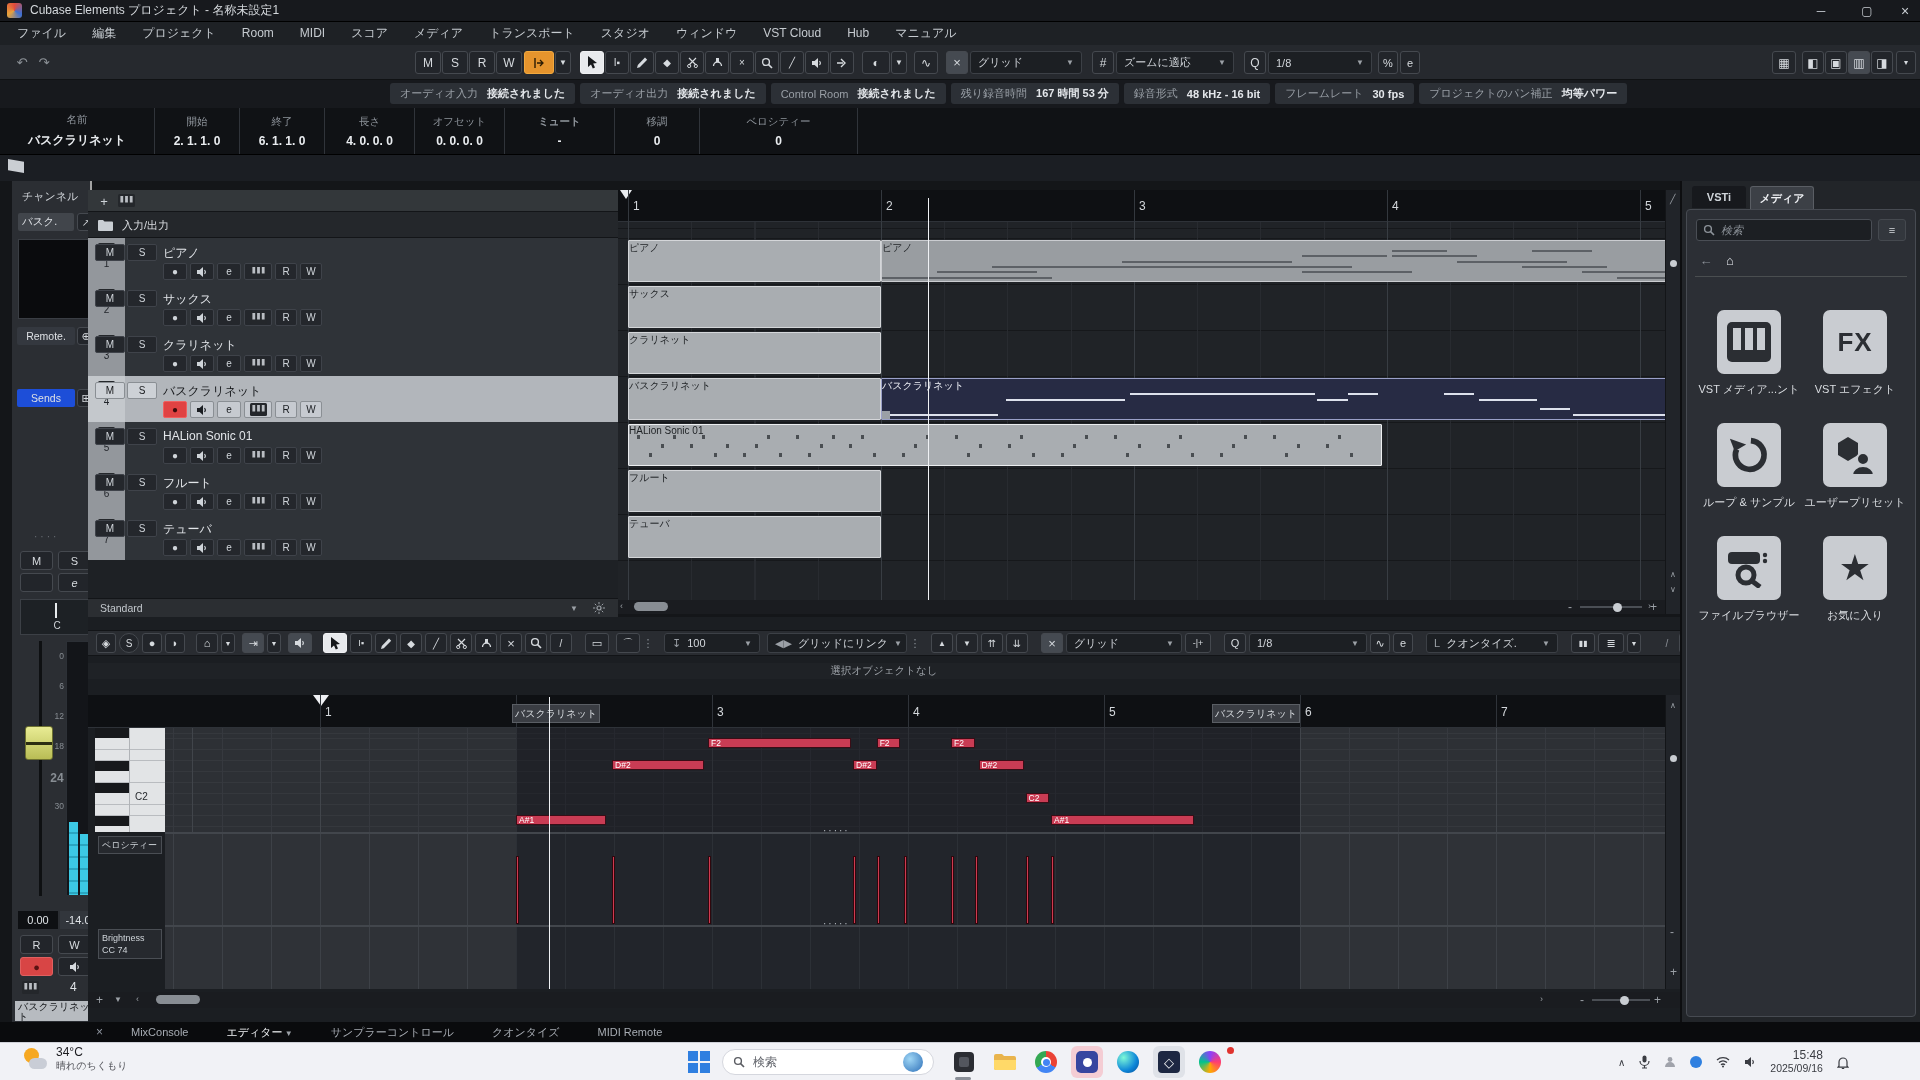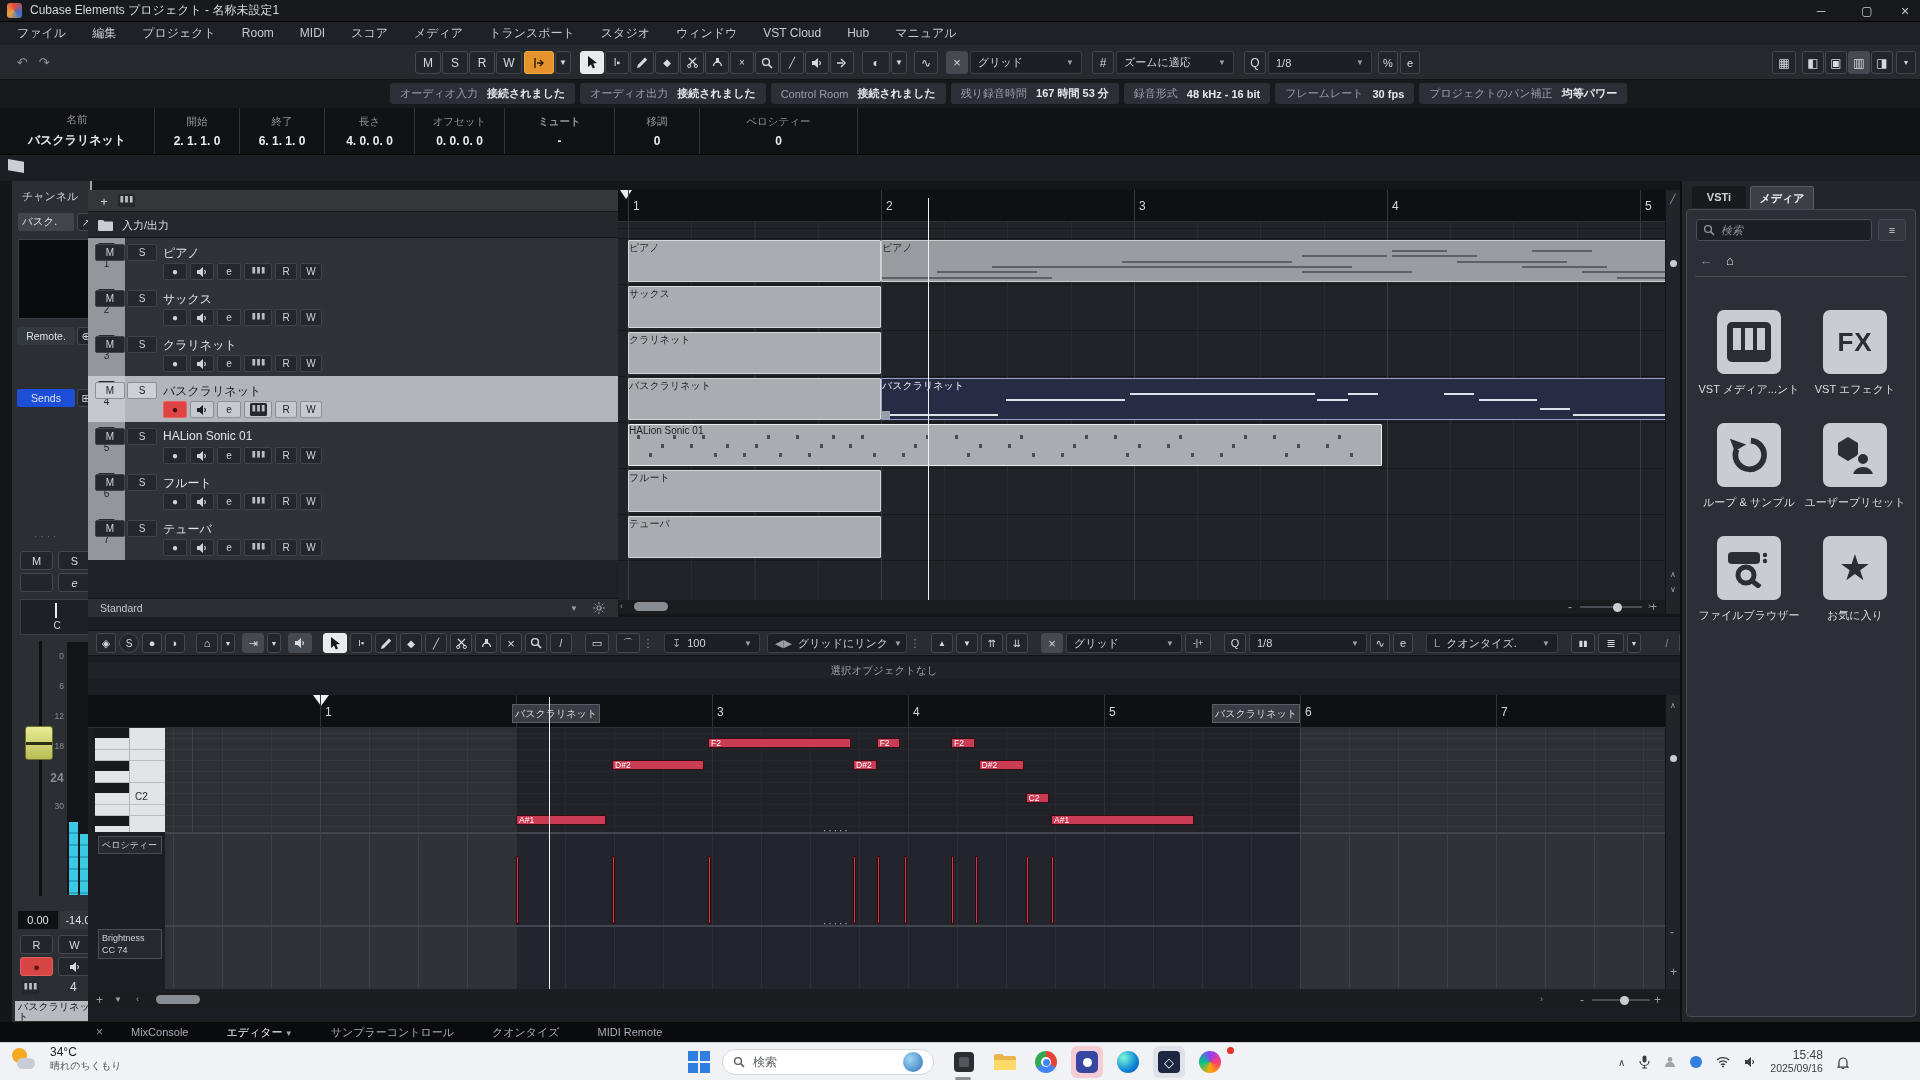--- a/index.html
+++ b/index.html
@@ -994,21 +994,21 @@
   <div class="abs" id="bottomtabs" style="left:0;top:1022px;width:1920px;height:20px;background:#0a0b0d;display:flex;align-items:center;padding-left:96px">
     <span style="color:#9096a0;margin-right:28px;font-size:12px">×</span>
   <div class="btab" style="position: static;">MixConsole</div>
       <div class="btab act" style="position: static;">エディター<span style="font-size: 8px; color: rgb(155, 160, 166);"> ▼</span></div>
       <div class="btab" style="position: static;">サンプラーコントロール</div>
       <div class="btab" style="position: static;">クオンタイズ</div>
       <div class="btab" style="position: static;">MIDI Remote</div>
     </div>
 
   <div class="abs" id="taskbar" style="left:0;top:1042px;width:1920px;height:38px;background:#f1f2f6;border-top:1px solid #cfd1d8;color:#1c1c20">
-    <div class="abs" style="left:10px;top:3px;display:flex;gap:14px">
+    <div class="abs" style="left:22px;top:3px;display:flex;gap:8px">
       <span style="position:relative;width:26px;height:26px;display:inline-block">
         <span style="position:absolute;left:2px;top:2px;width:15px;height:15px;border-radius:50%;background:#f6a821"></span>
         <span style="position:absolute;left:7px;top:12px;width:18px;height:11px;border-radius:6px;background:#c9cdd6"></span>
       </span>
       <span style="display:flex;flex-direction:column;line-height:13px">
         <span style="font-size:12px">34°C</span>
         <span style="font-size:10px;color:#55565c">晴れのちくもり</span>
       </span>
     </div>
     <div class="abs" style="left:688px;top:8px;width:22px;height:22px;display:grid;grid-template-columns:10px 10px;gap:2px">

